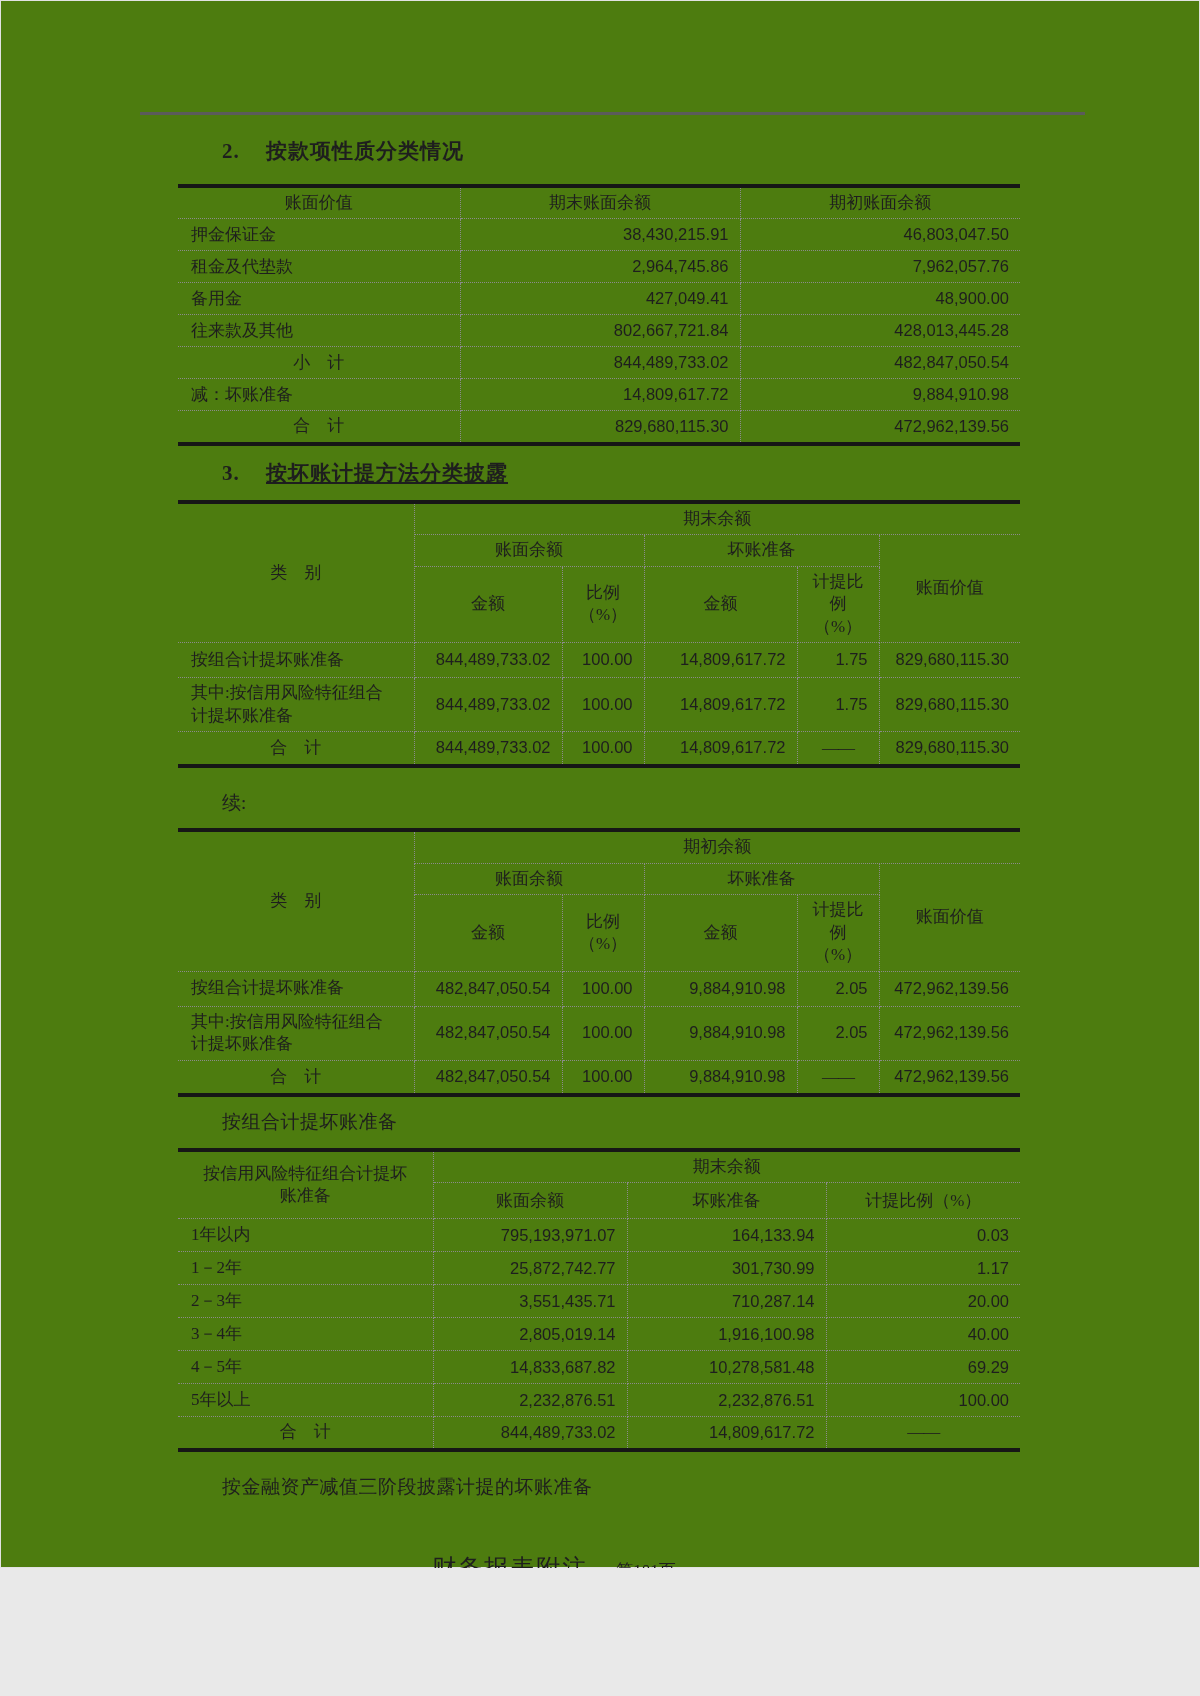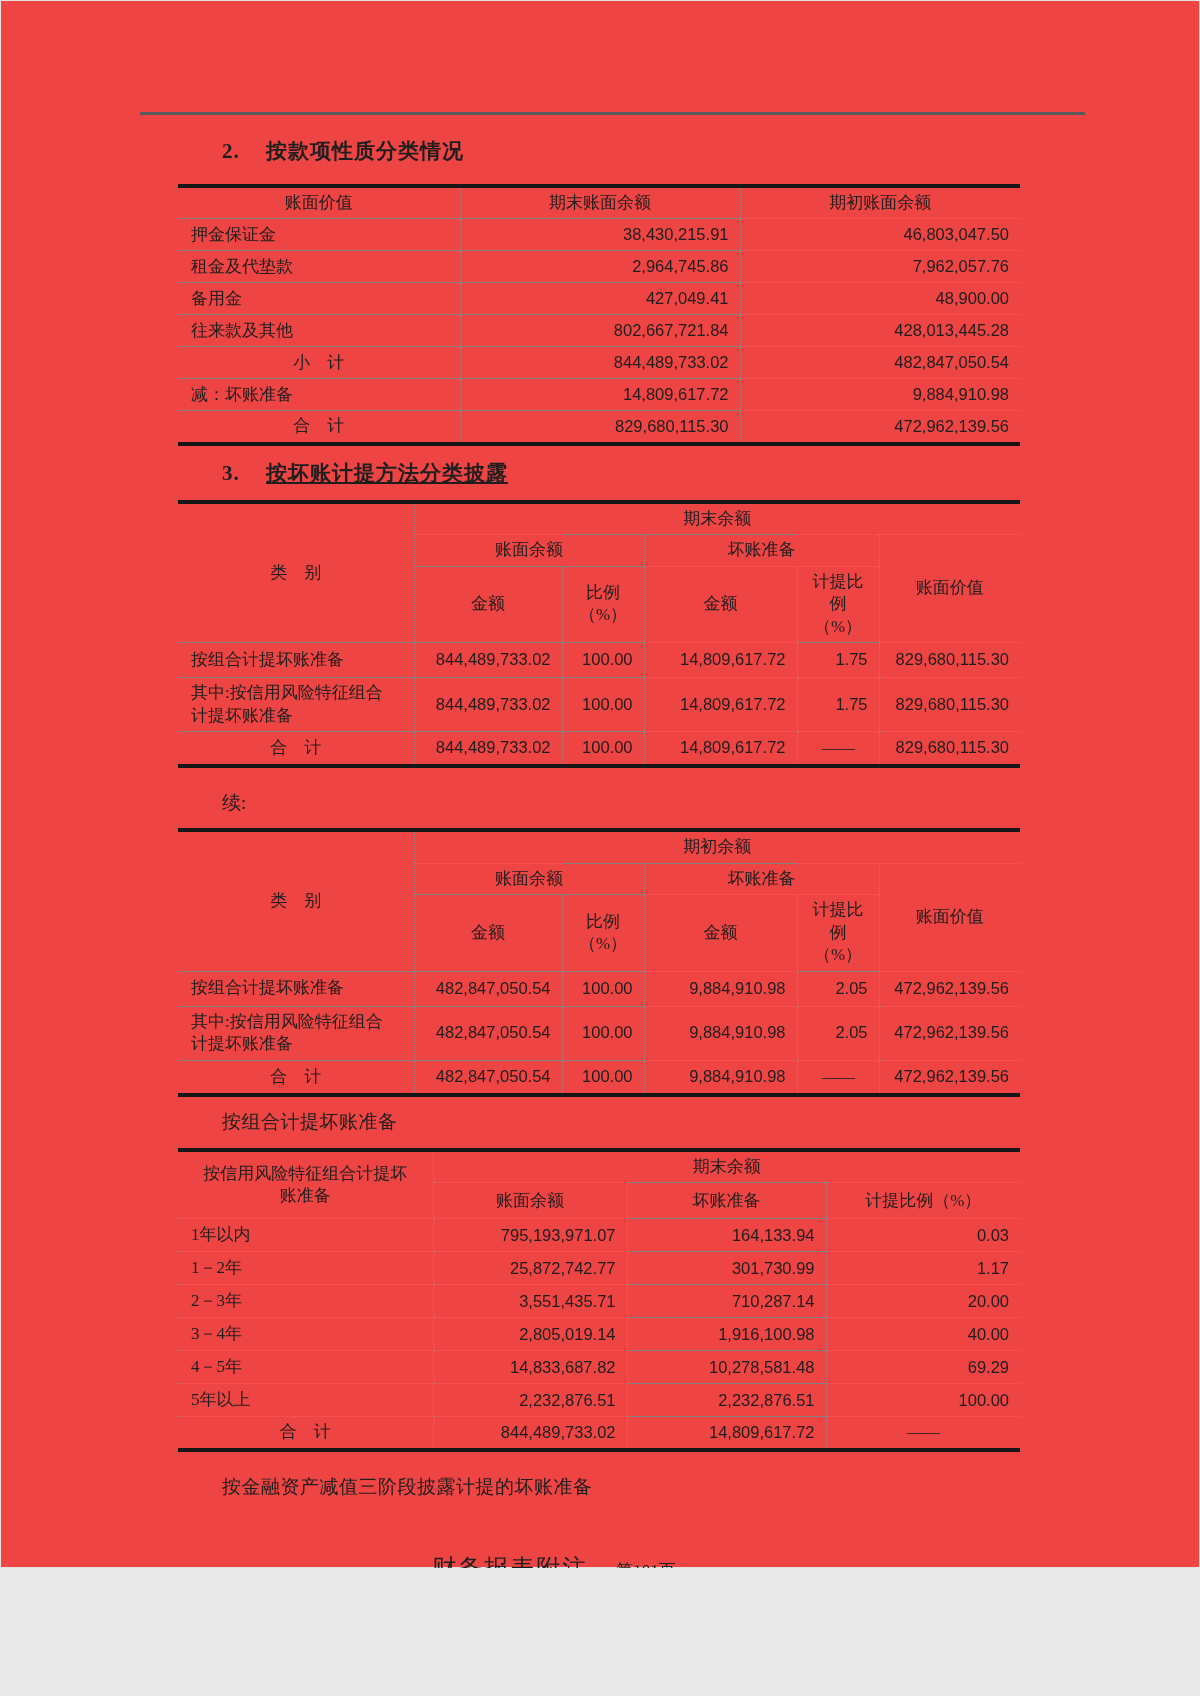--- a/index.html
+++ b/index.html
@@ -1,20 +1,20 @@
 <!DOCTYPE html>
 <html><head>
 <meta charset="utf-8">
 <style>
   * { margin:0; padding:0; box-sizing:border-box; }
   html,body { background:#e9e9e9; }
   body { font-family:"Liberation Serif", serif; color:#1e1e1e; }
   .page {
     position:relative; width:1200px; height:1568px; margin:0 auto;
-    background:#ef4444; overflow:hidden;
+    background:#4d7c0f; overflow:hidden;
     box-shadow:inset 0 0 0 1px #e2e2e2;
   }
   .header-rule { position:absolute; top:112px; left:140px; width:945px; height:3px; background:#5b5b5b; }
   .content { padding:138px 0 0 178px; width:1020px; }
 
   .sec-heading { font-size:21px; font-weight:700; letter-spacing:1px; margin:0 0 20px 44px; line-height:26px; }
   .sec-heading .no { display:inline-block; min-width:30px; margin-right:14px; }
 
   .cont-label { font-size:19px; margin:22px 0 12px 44px; }
   .subtitle   { font-size:19px; margin:12px 0 13px 44px; letter-spacing:0.5px; }

